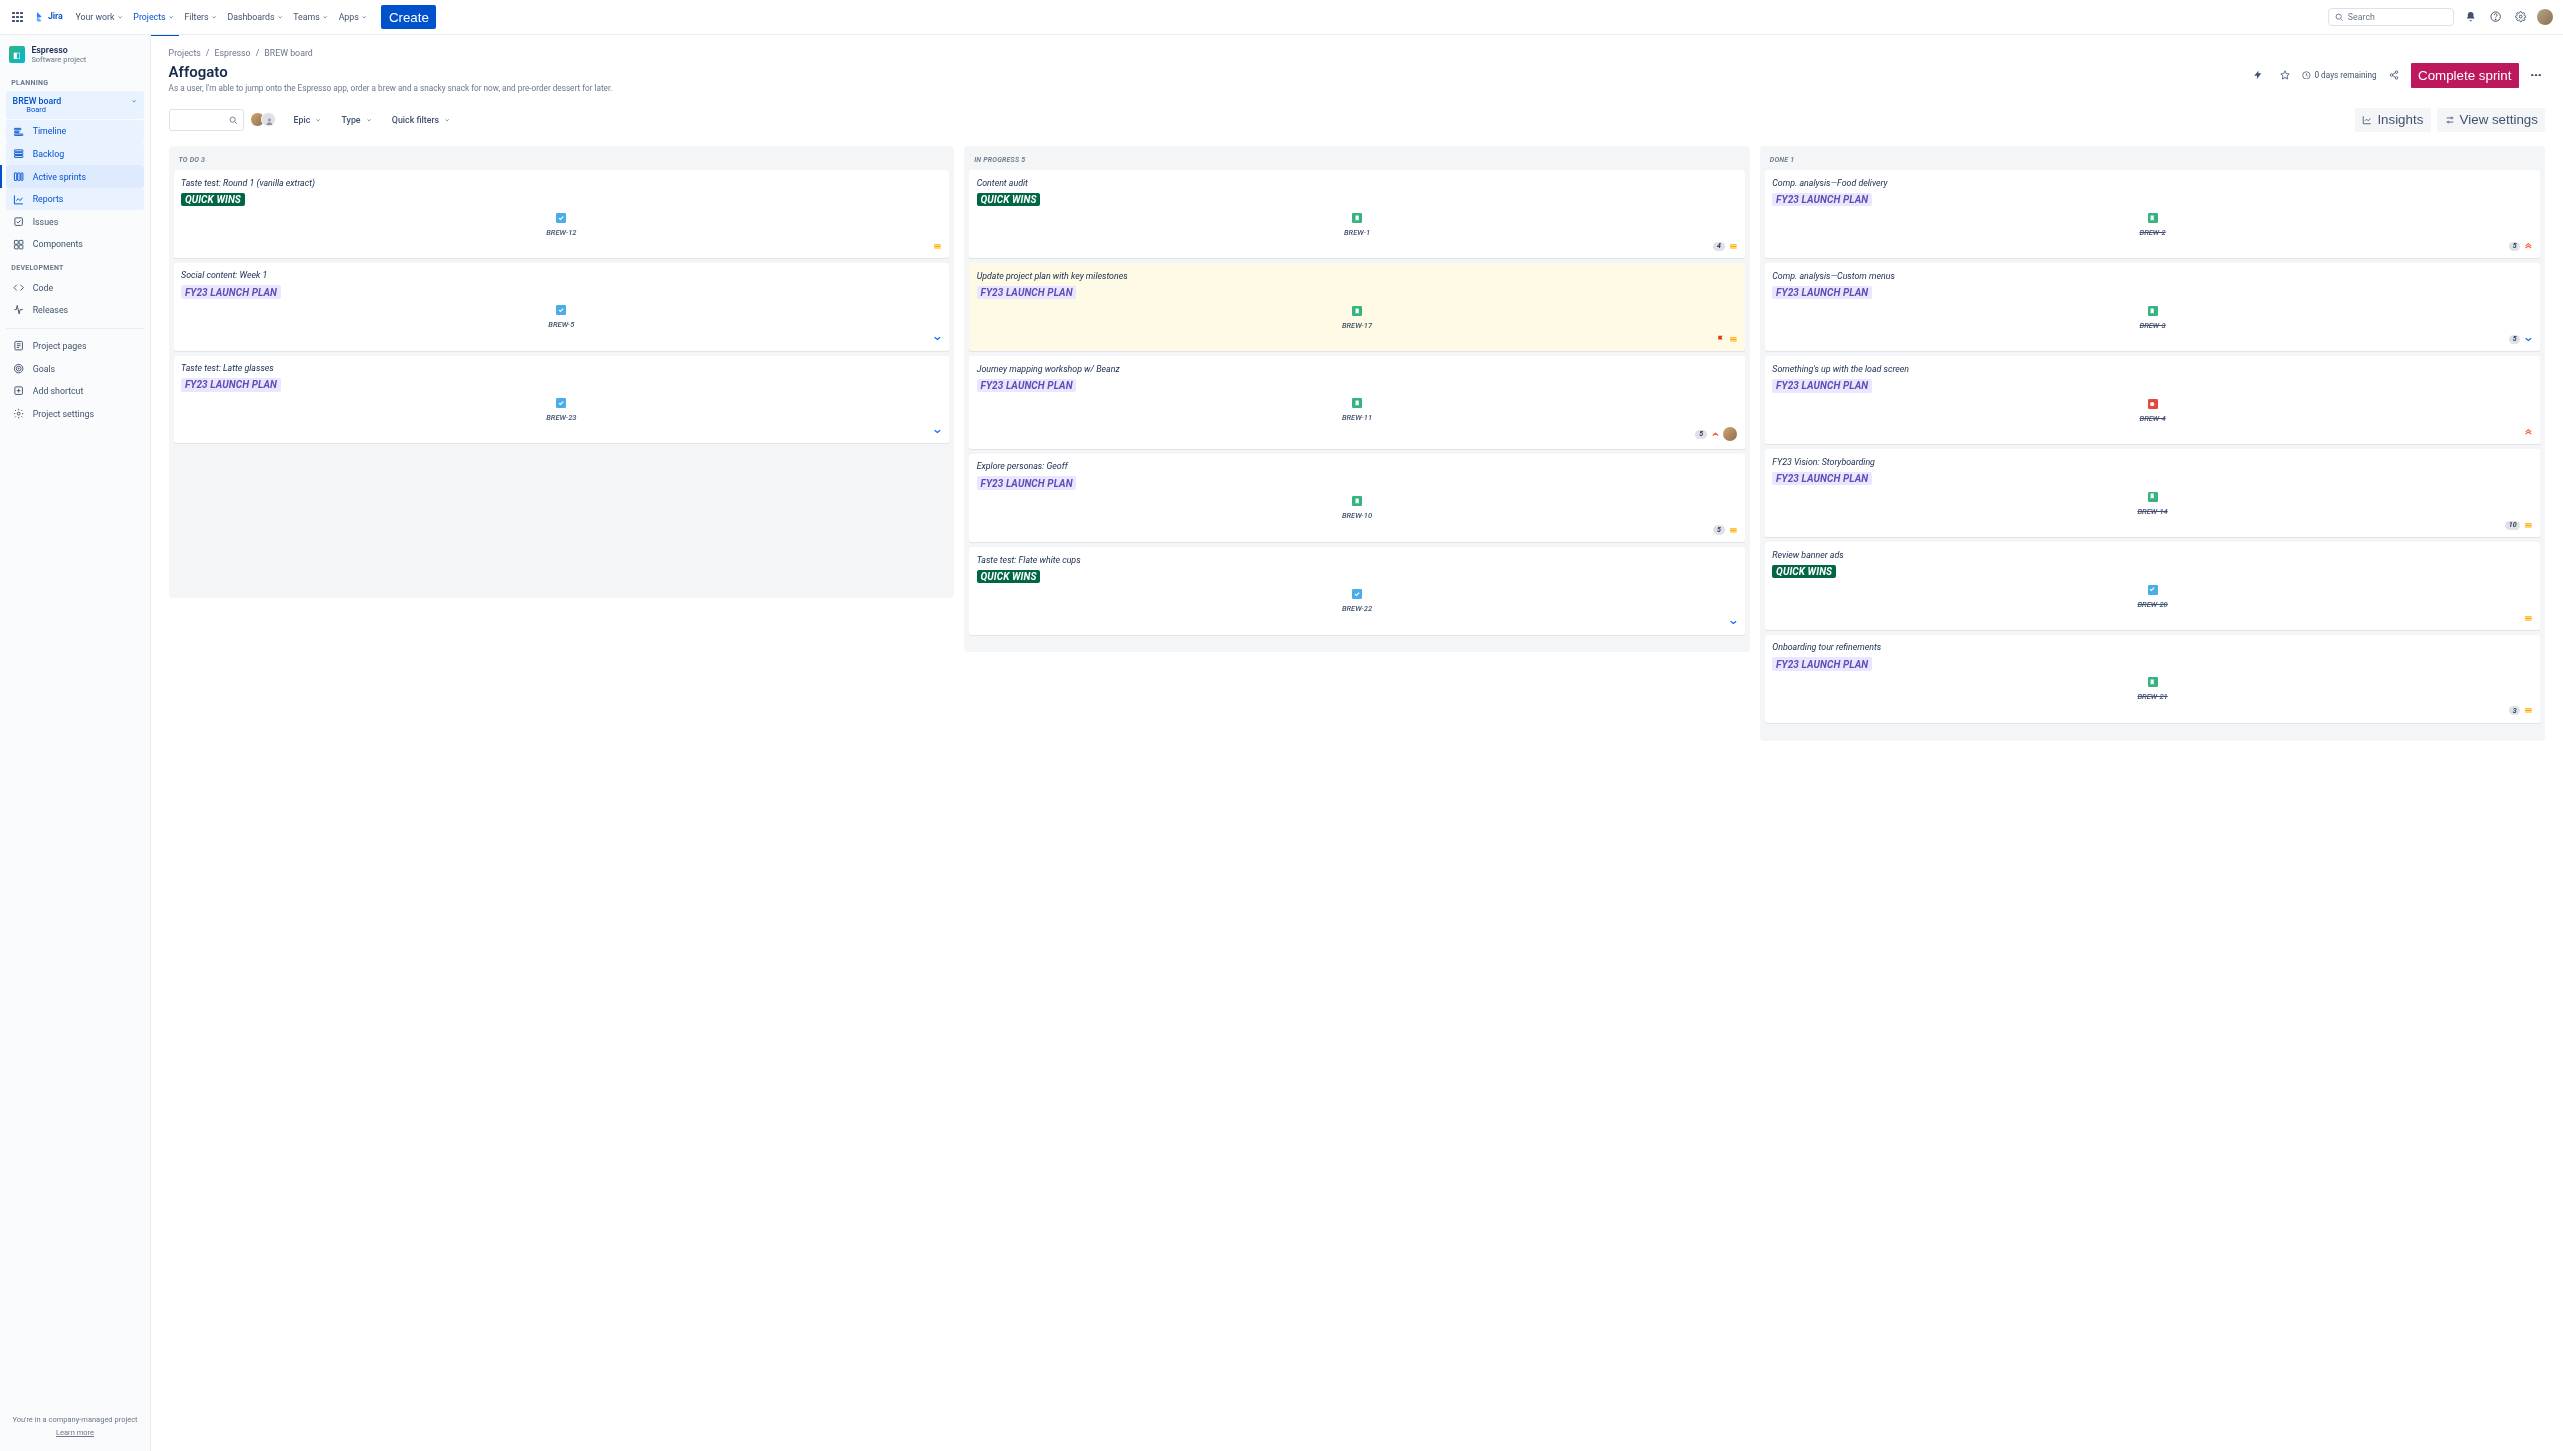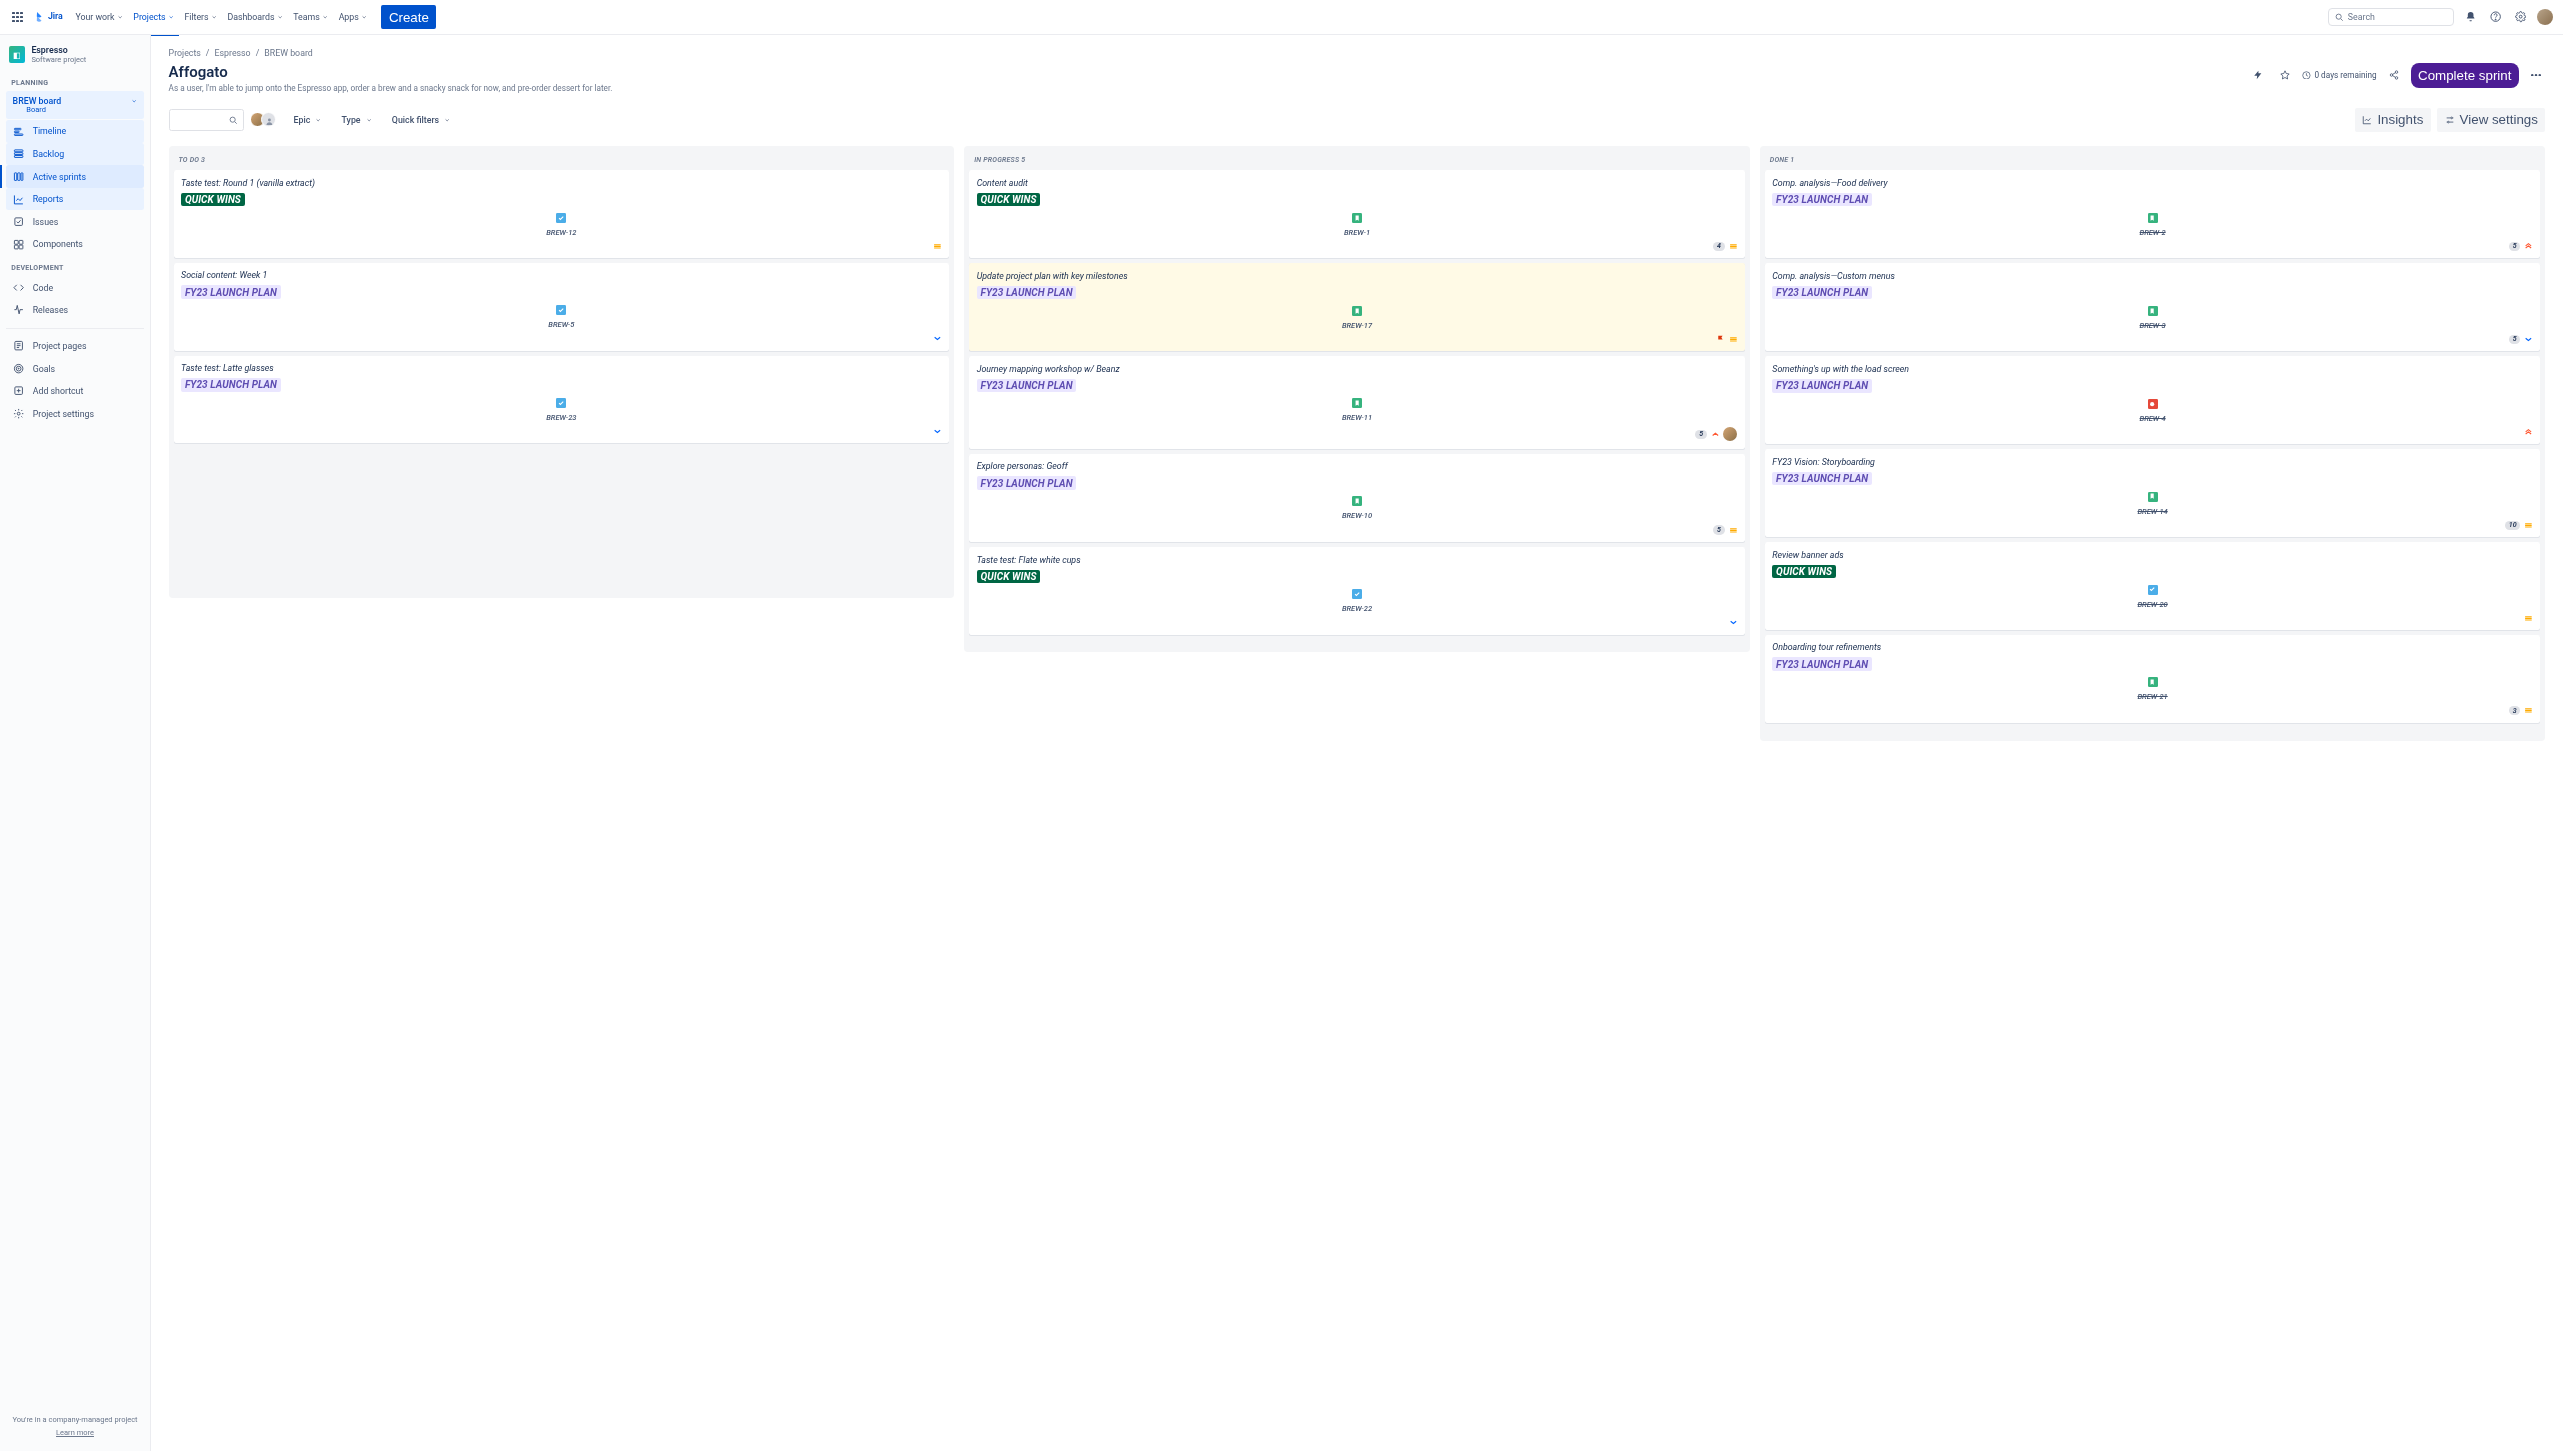--- a/index.html
+++ b/index.html
@@ -46,21 +46,21 @@
 
 
 .main { flex:1; padding: 12.6px 17.6px 0 17.6px; overflow:auto; }
 .breadcrumb { display:flex; align-items:center; gap:5px; color:#6b778c; font-size:8.8px; }
 .breadcrumb a { color:#6b778c; cursor:pointer; }
 .breadcrumb .sep { color:#6b778c; }
 .title-row { display:flex; align-items:flex-start; gap:10px; margin-top:5px; }
 .title-block h1 { font-size:15px; font-weight:600; margin-bottom:2.5px; }
 .title-block p { font-size:8.2px; color:#6b778c; }
 .title-actions { margin-left:auto; display:flex; align-items:center; gap:7.5px; }
-.pill-btn { background:#4c1d95; color:#fff; border:none; padding:5px 7.5px; border-radius:8px; font-weight:500; cursor:pointer; }
+.pill-btn { background:#be185d; color:#fff; border:none; padding:5px 7.5px; border-radius:1px; font-weight:500; cursor:pointer; }
 .ghost-ic { width:19px;height:19px;display:flex;align-items:center;justify-content:center;cursor:pointer; color:#42526e; border-radius:1.9px; }
 .days { display:flex; align-items:center; gap:3.8px; font-size:8.2px; color:#42526e; }
 
 .toolbar { display:flex; align-items:center; gap:10px; margin-top:15px; }
 .tb-search { width:75px; border:1.3px solid #dfe1e6; border-radius:2.5px; height:22.6px; display:flex; align-items:center; padding:0 5px; color:#6b778c; }
 .tb-search svg { margin-left:auto; }
 .avatars { display:flex; }
 .avatars .avatar, .avatars .av-add { margin-left:-3.8px; border:1.3px solid #fff; }
 .tb-filter { display:flex; align-items:center; gap:5px; padding:3.8px 2.5px; cursor:pointer; color:#42526e; font-weight:500; }
 .toolbar-right { margin-left:auto; display:flex; gap:6.3px; }

